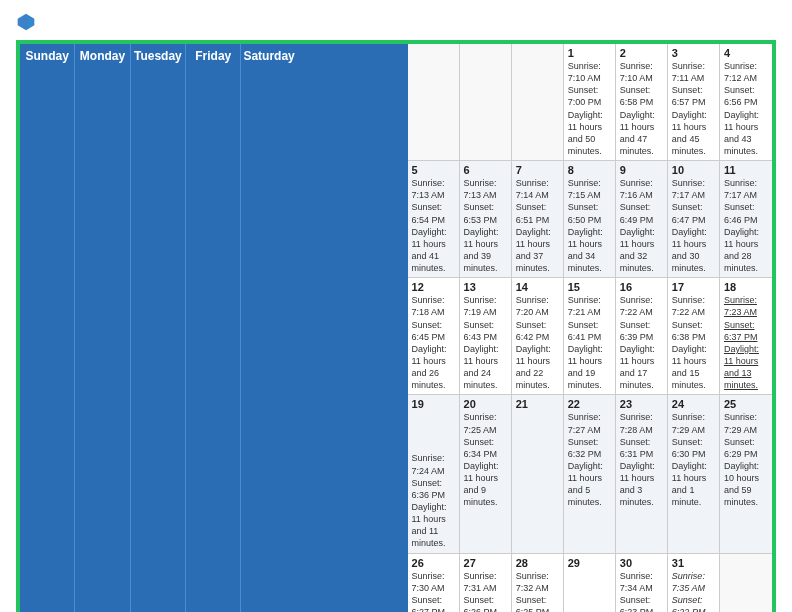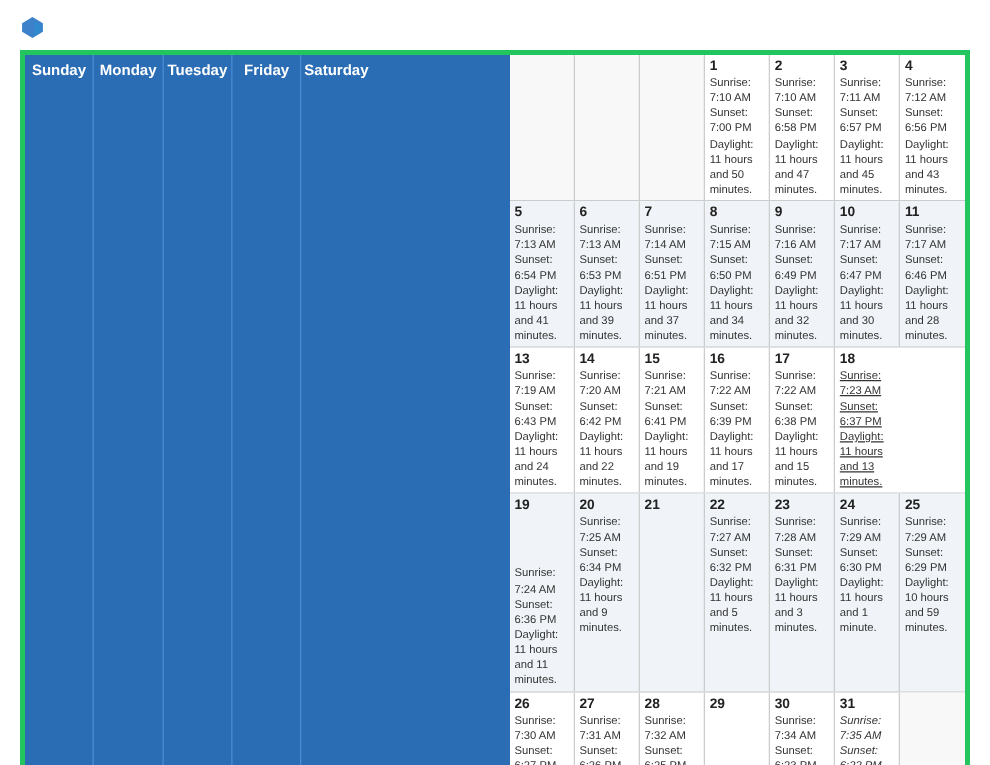--- a/index.html
+++ b/index.html
@@ -211,20 +211,26 @@
           </div>
           <div class="cal-cell">
             <div class="day-num">11</div>
             <div class="cell-text" style="white-space: pre-line;">Sunrise: 7:17 AM
 Sunset: 6:46 PM
 Daylight: 11 hours and 28 minutes.</div>
           </div>
         </div>
         <div class="cal-row">
           <div class="cal-cell">
+            <div class="day-num">12</div>
+            <div class="cell-text" style="white-space: pre-line;">Sunrise: 7:18 AM
+Sunset: 6:45 PM
+Daylight: 11 hours and 26 minutes.</div>
+          </div>
+          <div class="cal-cell">
             <div class="day-num">13</div>
             <div class="cell-text" style="white-space: pre-line;">Sunrise: 7:19 AM
 Sunset: 6:43 PM
 Daylight: 11 hours and 24 minutes.</div>
           </div>
           <div class="cal-cell">
             <div class="day-num">14</div>
             <div class="cell-text" style="white-space: pre-line;">Sunrise: 7:20 AM
 Sunset: 6:42 PM
 Daylight: 11 hours and 22 minutes.</div>

